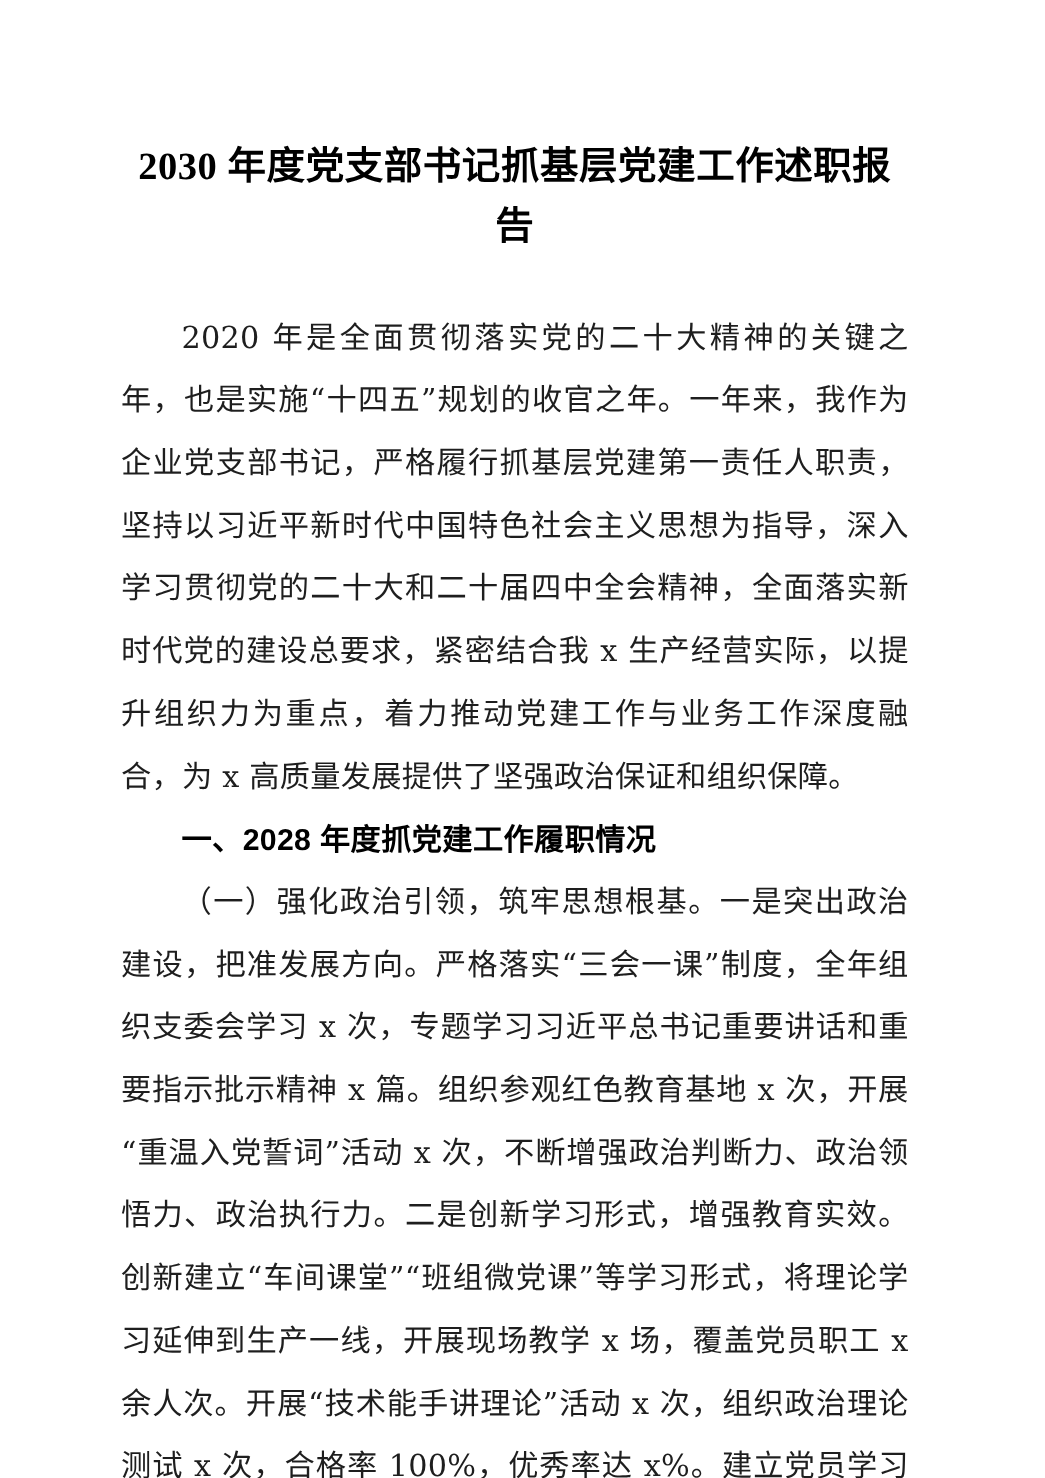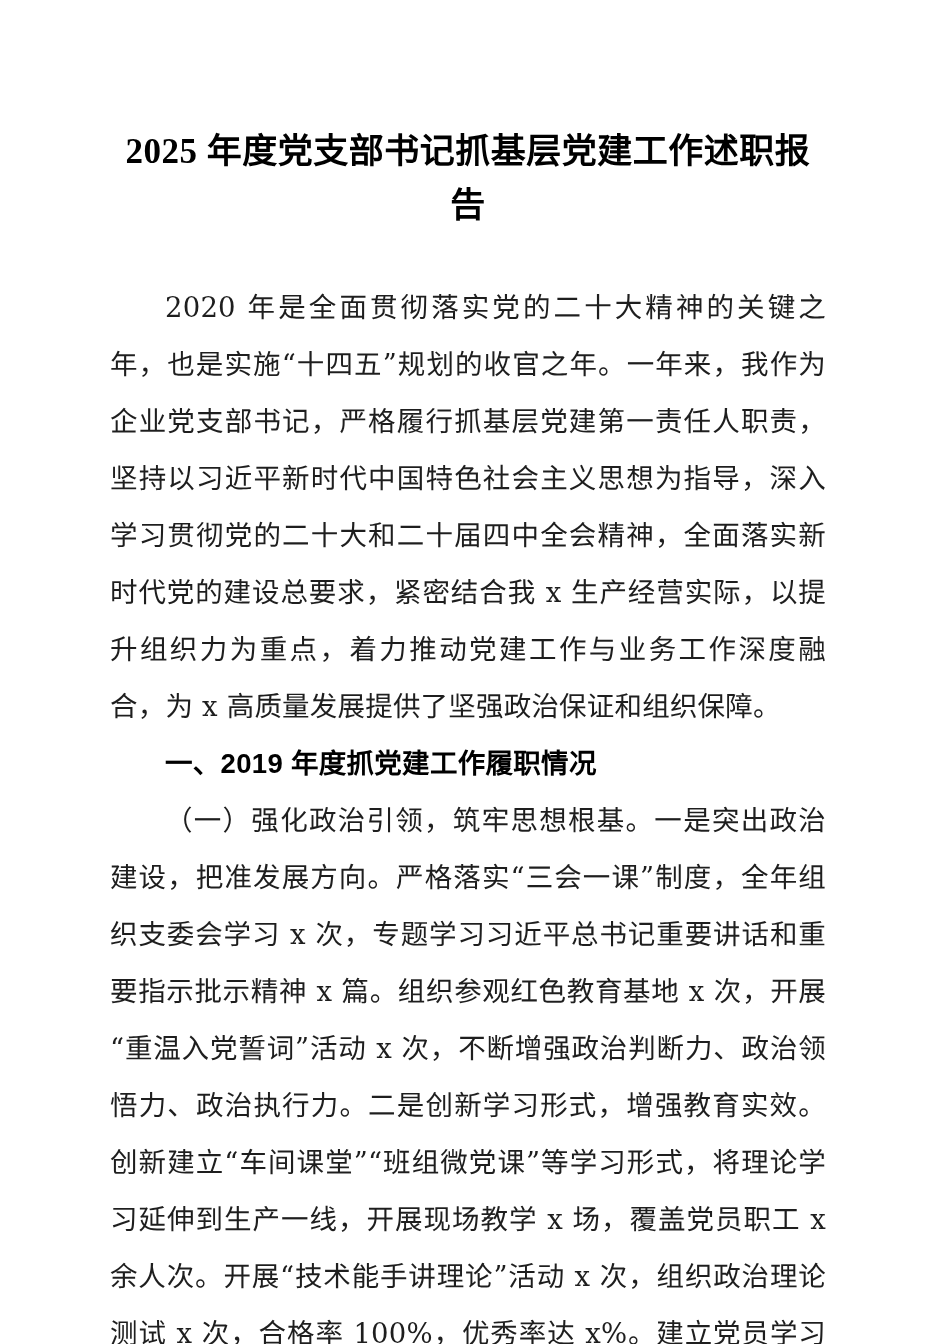--- a/index.html
+++ b/index.html
@@ -78,22 +78,22 @@
     text-indent: 2em;
     letter-spacing: 0.3px;
   }
 </style>
 </head>
 <body>
 
 <div class="page">
   <div class="content">
 
-    <h1 class="doc-title">2025 年度党支部书记抓基层党建工作述职报告</h1>
+    <h1 class="doc-title">2030 年度党支部书记抓基层党建工作述职报告</h1>
 
     <p class="para indent first">2020 年是全面贯彻落实党的二十大精神的关键之年，也是实施“十四五”规划的收官之年。一年来，我作为企业党支部书记，严格履行抓基层党建第一责任人职责，坚持以习近平新时代中国特色社会主义思想为指导，深入学习贯彻党的二十大和二十届四中全会精神，全面落实新时代党的建设总要求，紧密结合我 x 生产经营实际，以提升组织力为重点，着力推动党建工作与业务工作深度融合，为 x 高质量发展提供了坚强政治保证和组织保障。</p>
 
-    <h2 class="section-heading">一、2019 年度抓党建工作履职情况</h2>
+    <h2 class="section-heading">一、2028 年度抓党建工作履职情况</h2>
 
     <p class="para indent">（一）强化政治引领，筑牢思想根基。一是突出政治建设，把准发展方向。严格落实“三会一课”制度，全年组织支委会学习 x 次，专题学习习近平总书记重要讲话和重要指示批示精神 x 篇。组织参观红色教育基地 x 次，开展“重温入党誓词”活动 x 次，不断增强政治判断力、政治领悟力、政治执行力。二是创新学习形式，增强教育实效。创新建立“车间课堂”“班组微党课”等学习形式，将理论学习延伸到生产一线，开展现场教学 x 场，覆盖党员职工 x 余人次。开展“技术能手讲理论”活动 x 次，组织政治理论测试 x 次，合格率 100%，优秀率达 x%。建立党员学习积分制度，将学习情况与绩效考核挂钩，激发学习积极性。三是丰富教育载体，筑牢思想根基。制</p>
 
   </div>
 </div>
 
 </body></html>

